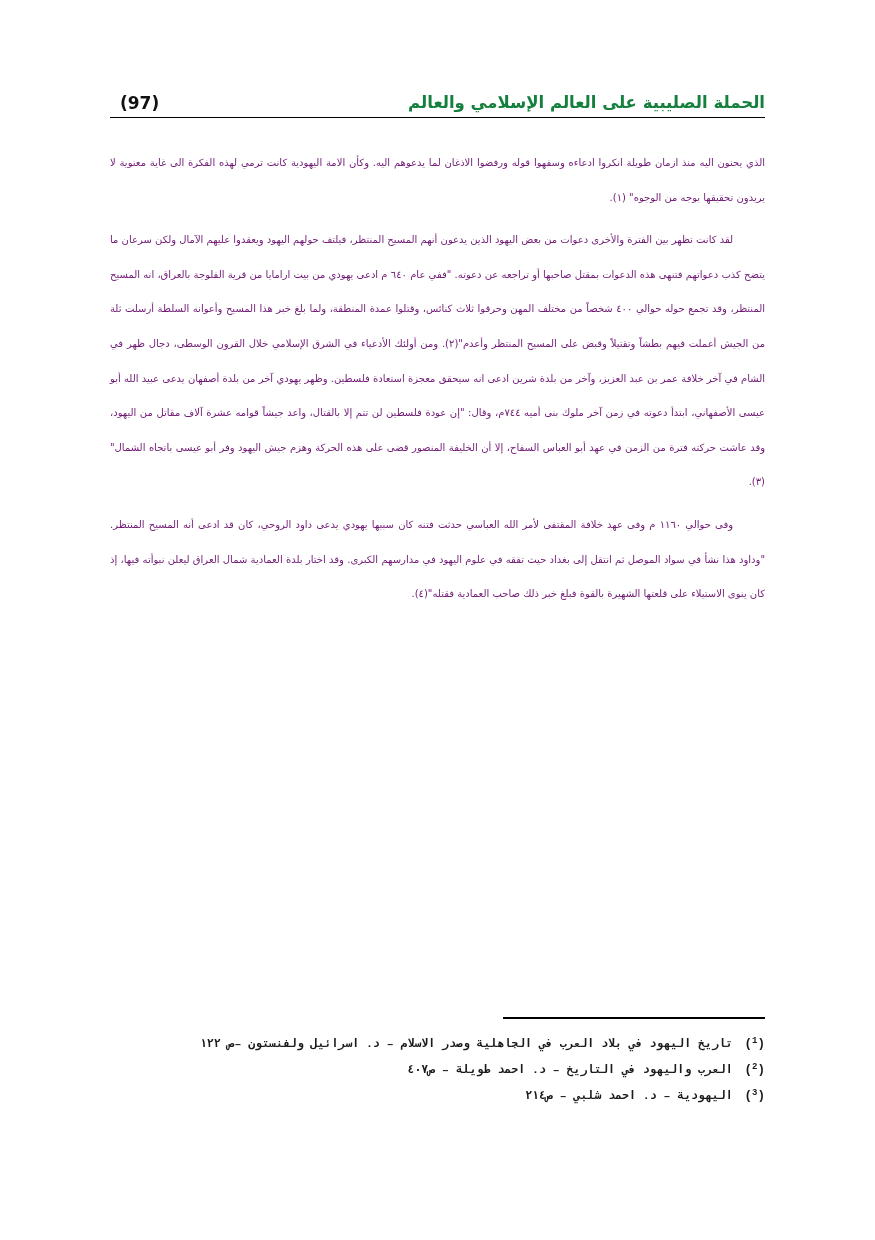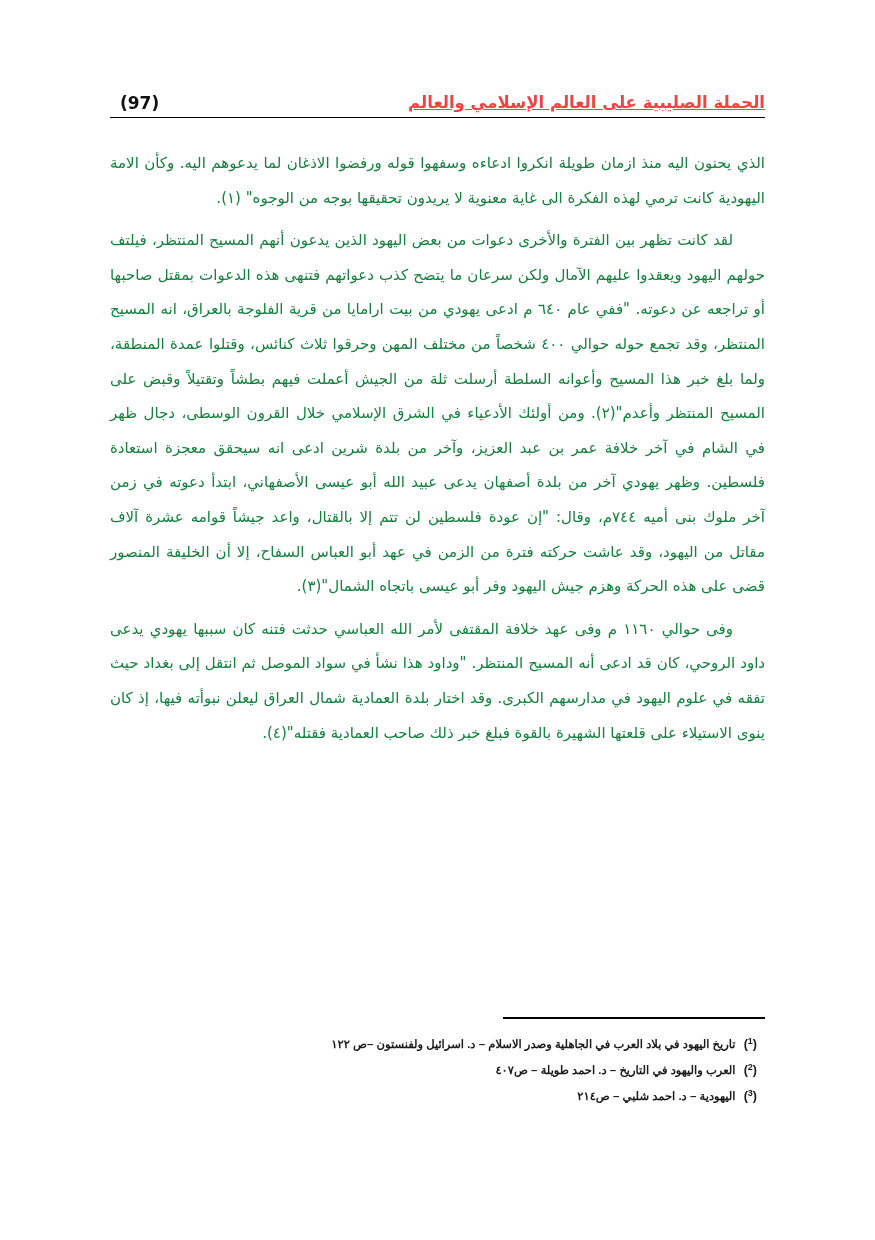--- a/index.html
+++ b/index.html
@@ -32,62 +32,61 @@
     justify-content: space-between;
     align-items: flex-end;
     border-bottom: 1.5px solid #000;
     padding-bottom: 4px;
     box-sizing: border-box;
   }
   .header-title {
     font-weight: bold;
     font-size: 16.5px;
     line-height: 20px;
-    color: #ef4444;
-    text-decoration: underline;
+    color: #15803d;
   }
   .header-page-number {
     font-weight: bold;
     font-size: 17px;
     line-height: 20px;
     direction: rtl;
     margin-left: 10px;
     color: #111;
   }
   .body-text {
     position: absolute;
     top: 146px;
     left: 0;
     width: 655px;
   }
   .para {
     margin: 0 0 8px 0;
-    font-size: 15px;
+    font-size: 10px;
     line-height: 34.6px;
     text-align: justify;
     text-align-last: right;
-    color: #15803d;
+    color: #701a75;
   }
   .para.indent {
     text-indent: 32px;
   }
   .fn-sep {
     position: absolute;
     top: 1017px;
     right: 0;
     width: 262px;
     height: 0;
     border-top: 2px solid #000;
   }
   .footnotes {
     position: absolute;
     top: 1030px;
-    right: 8px;
+    right: 0;
     width: 655px;
-    font-family: Liberation Sans, sans-serif;
+    font-family: Liberation Mono, monospace;
   }
   .footnote {
     font-size: 11.5px;
     line-height: 23px;
     font-weight: bold;
     color: #1a1a1a;
     text-align: right;
     white-space: nowrap;
   }
   .fn-mark {

